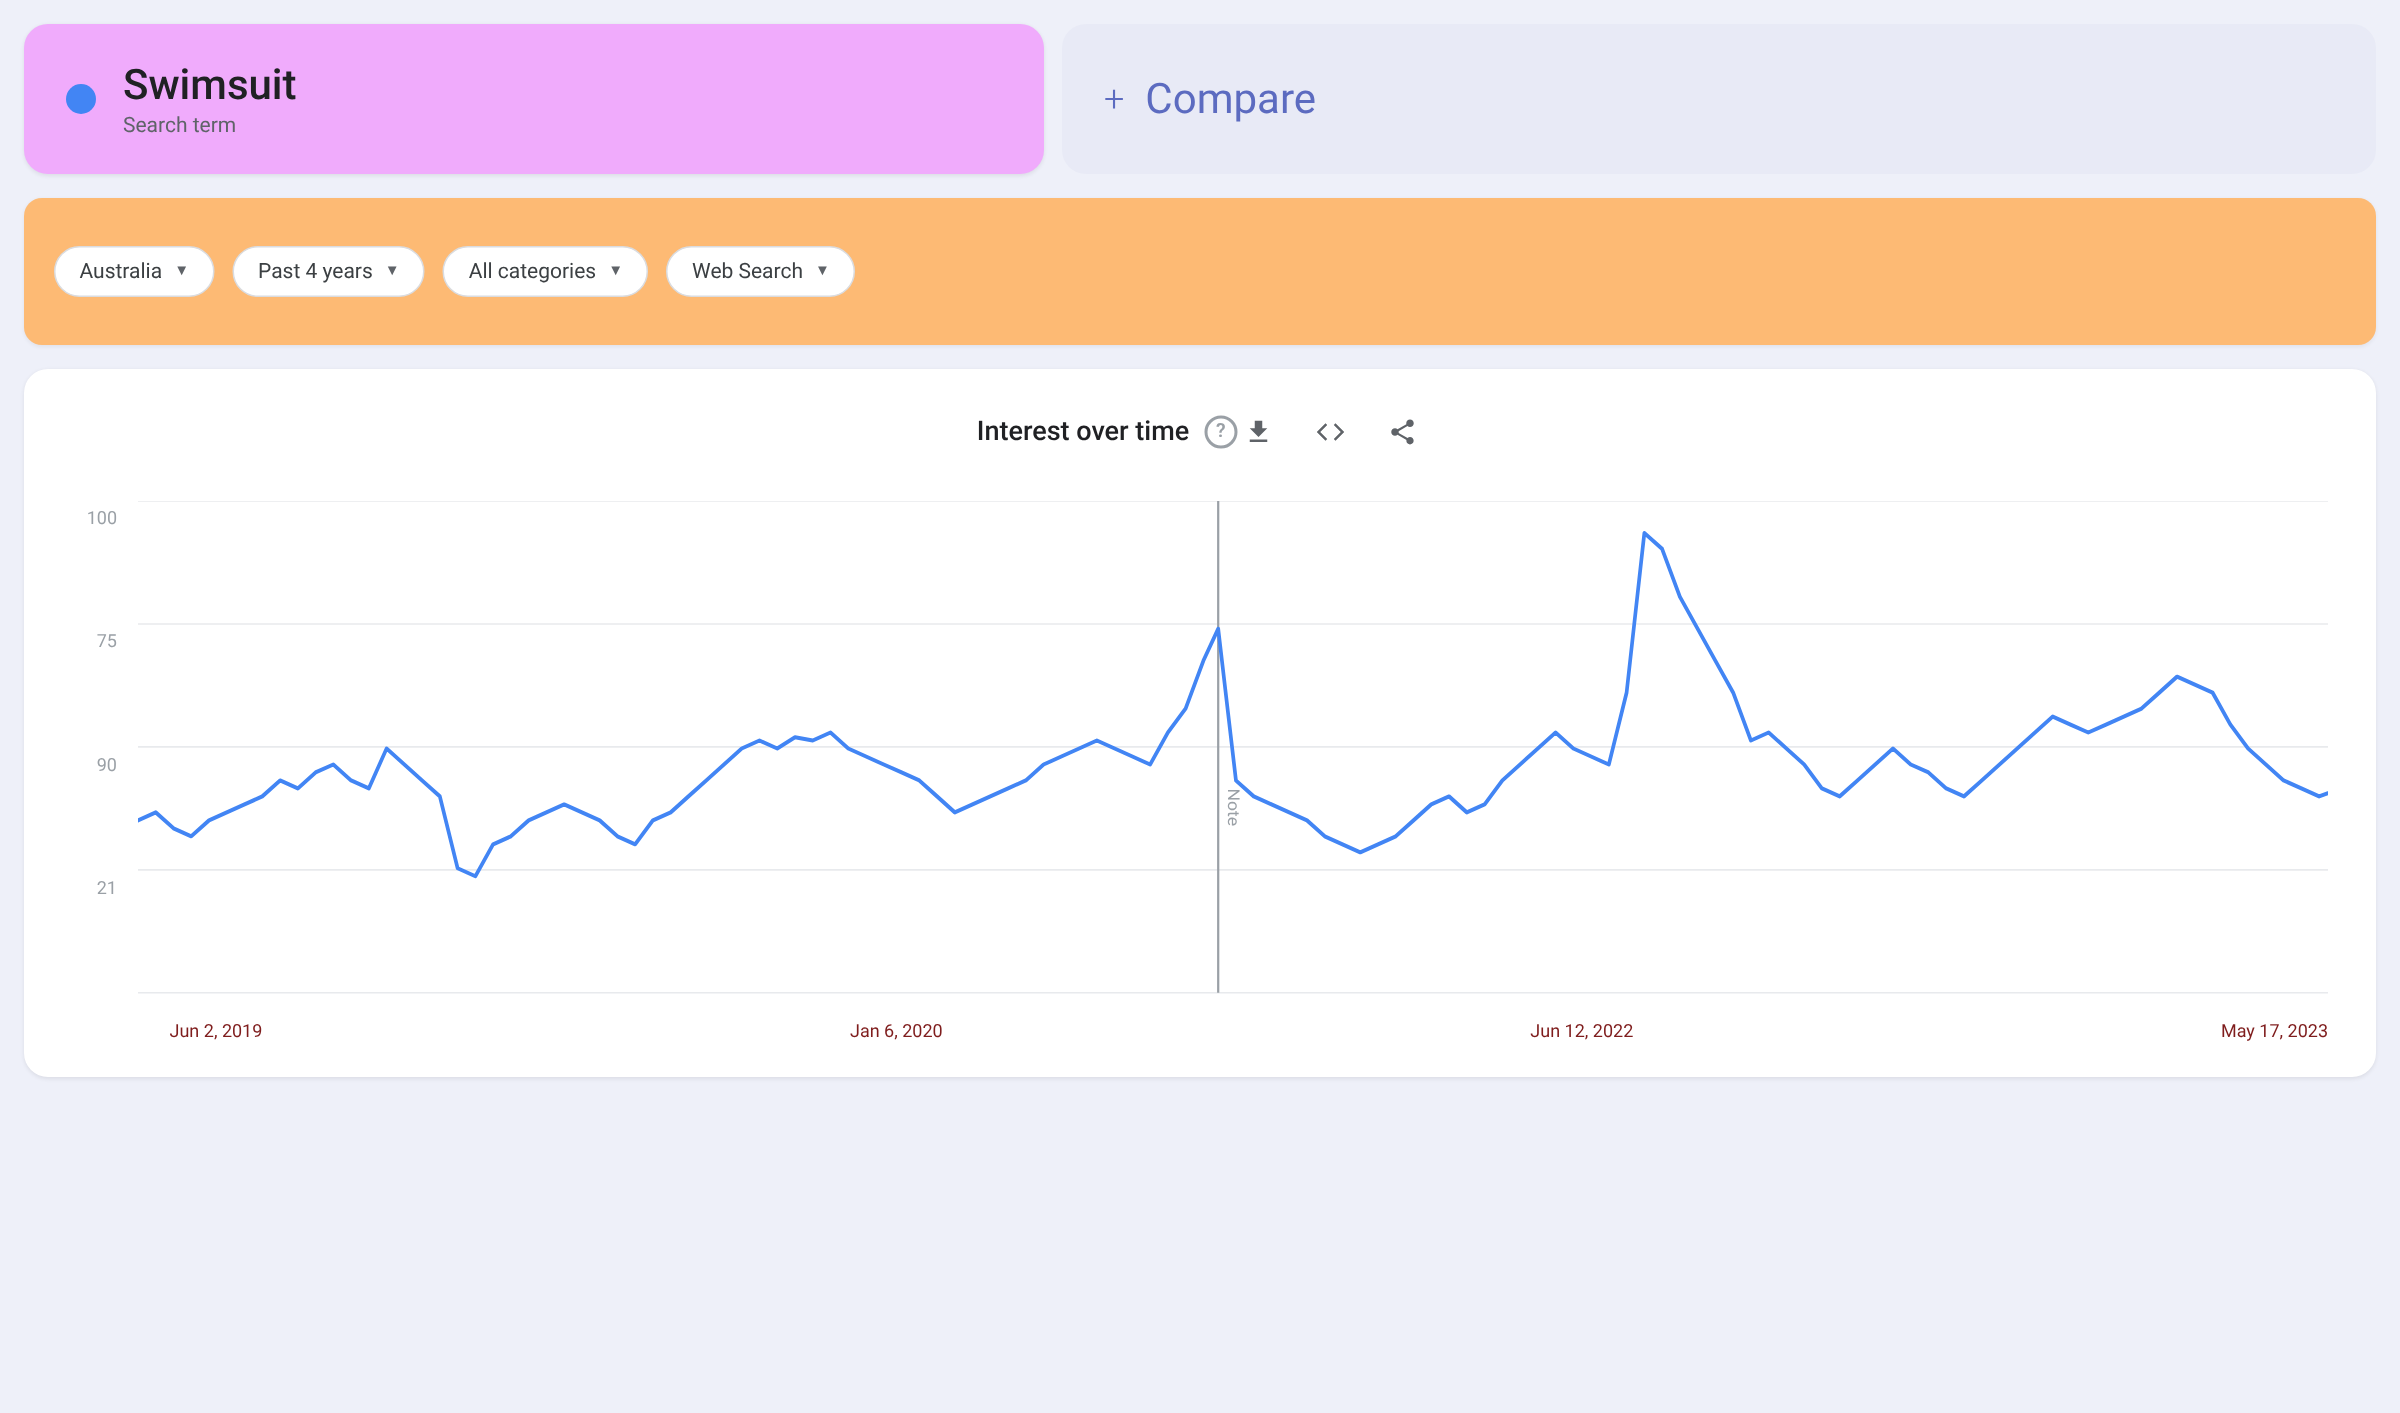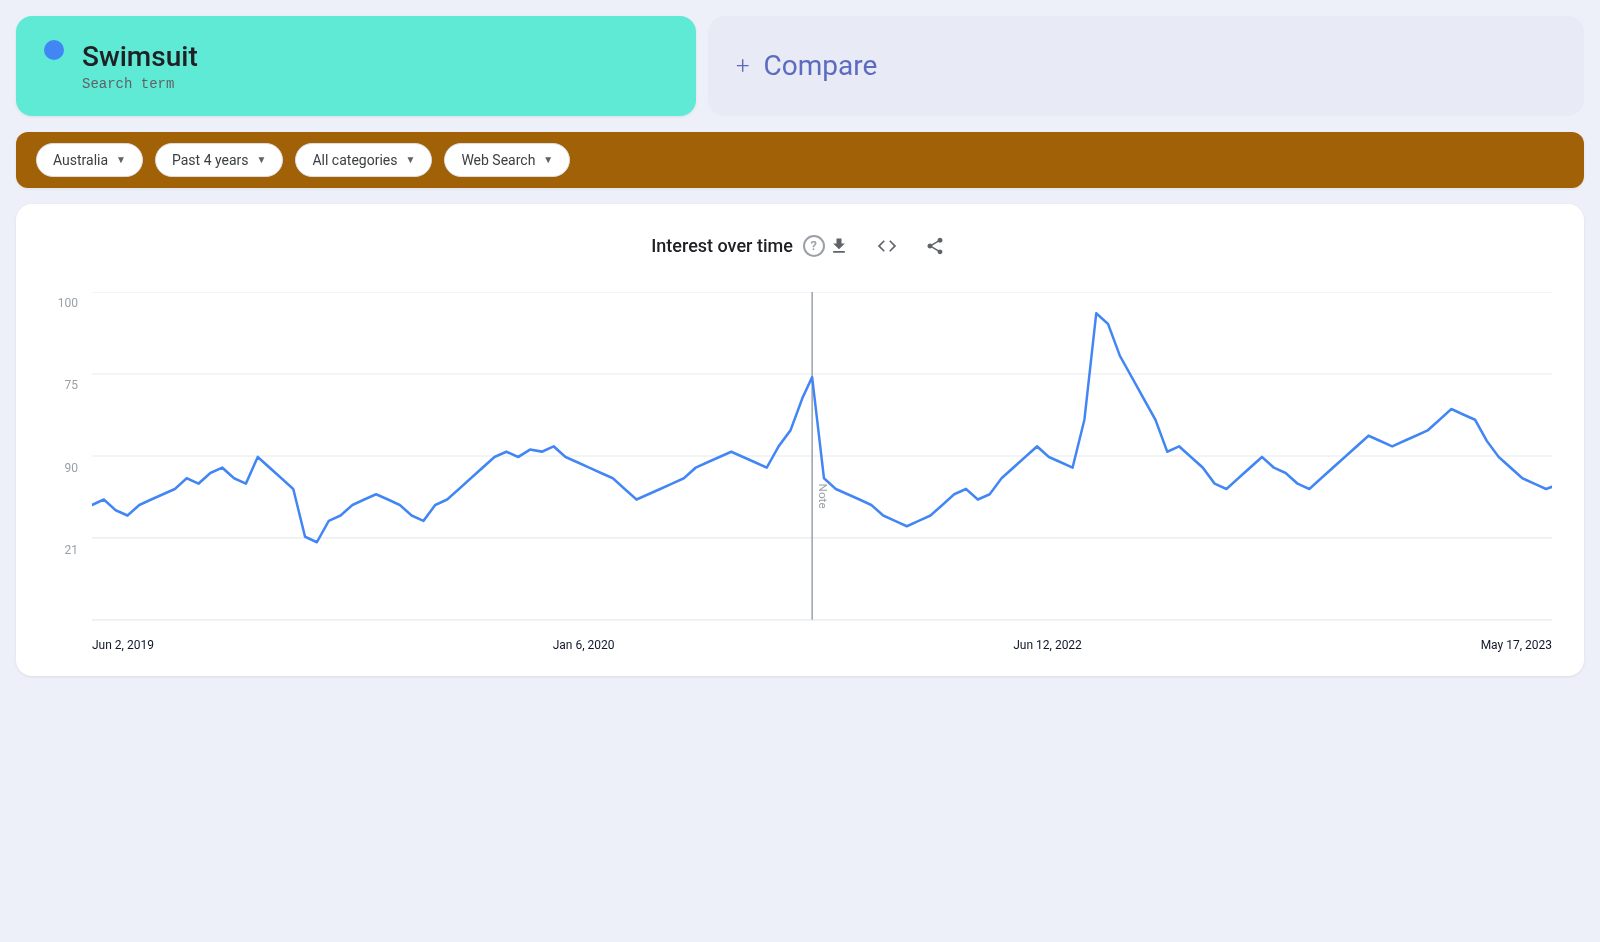--- a/index.html
+++ b/index.html
@@ -10,26 +10,26 @@
       padding: 16px;
     }
 
     .top-row {
       display: flex;
       gap: 12px;
       margin-bottom: 16px;
     }
 
     .search-card {
-      background: #5eead4;
+      background: #f0abfc;
       border-radius: 16px;
       padding: 24px 28px;
       flex: 0 0 680px;
       display: flex;
-      align-items: flex-start;
+      align-items: center;
       gap: 18px;
       box-shadow: 0 1px 3px rgba(0,0,0,0.08);
     }
 
     .search-dot {
       width: 20px;
       height: 20px;
       border-radius: 50%;
       background: #4285f4;
       flex-shrink: 0;
@@ -44,21 +44,20 @@
       font-size: 28px;
       font-weight: 500;
       color: #202124;
       line-height: 1.2;
     }
 
     .search-subtitle {
       font-size: 14px;
       color: #5f6368;
       margin-top: 2px;
-      font-family: Liberation Mono, monospace;
     }
 
     .compare-card {
       background: #e8eaf6;
       border-radius: 16px;
       padding: 24px 28px;
       flex: 1;
       display: flex;
       align-items: center;
       gap: 14px;
@@ -74,23 +73,23 @@
 
     .compare-label {
       font-size: 28px;
       color: #5c6bc0;
       font-weight: 400;
     }
 
     .filters-row {
       display: flex;
       gap: 12px;
-      background: #a16207;
+      background: #fdba74;
       border-radius: 12px;
-      padding: 11px 20px;
+      padding: 32px 20px;
       margin-bottom: 16px;
       box-shadow: 0 1px 3px rgba(0,0,0,0.06);
     }
 
     .filter-btn {
       display: flex;
       align-items: center;
       gap: 8px;
       border: 1.5px solid #dadce0;
       border-radius: 24px;
@@ -201,21 +200,22 @@
       right: 0;
       bottom: 0;
       height: 30px;
       display: flex;
       justify-content: space-between;
       align-items: flex-end;
     }
 
     .x-label {
       font-size: 12px;
-      color: #0f172a;
+      color: #7f1d1d;
+      margin-left: 21px;
     }
 
     svg.chart-svg {
       width: 100%;
       height: 100%;
     }
 
     .grid-line {
       stroke: #e8eaed;
       stroke-width: 1;

